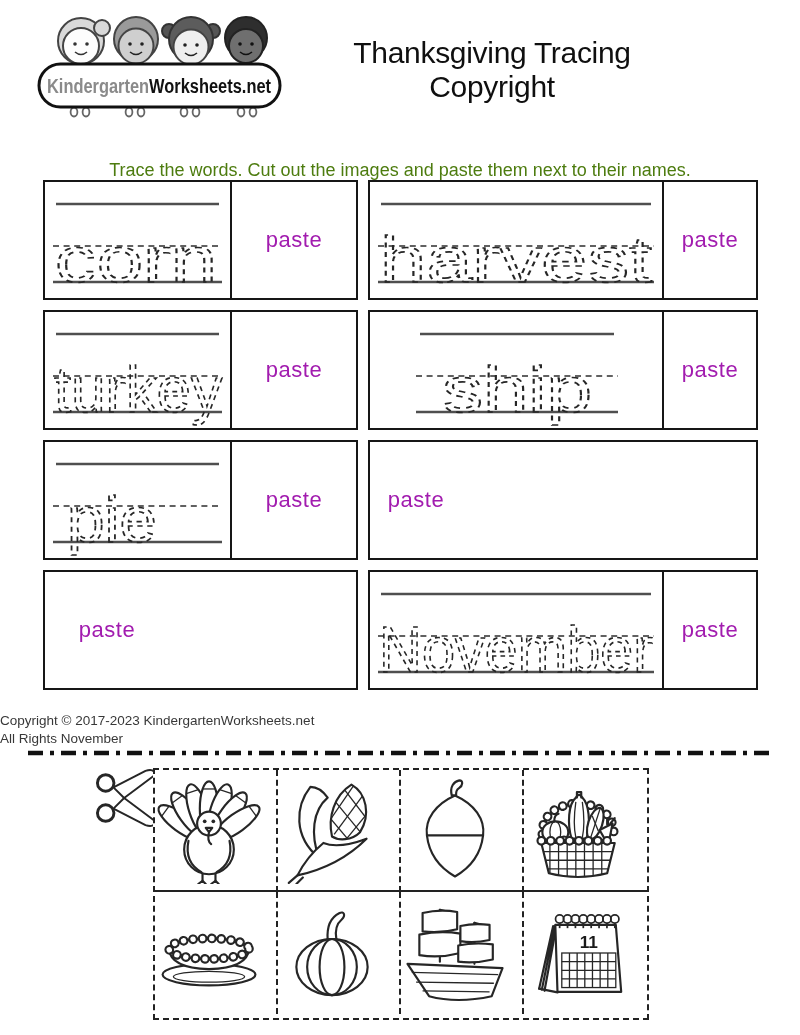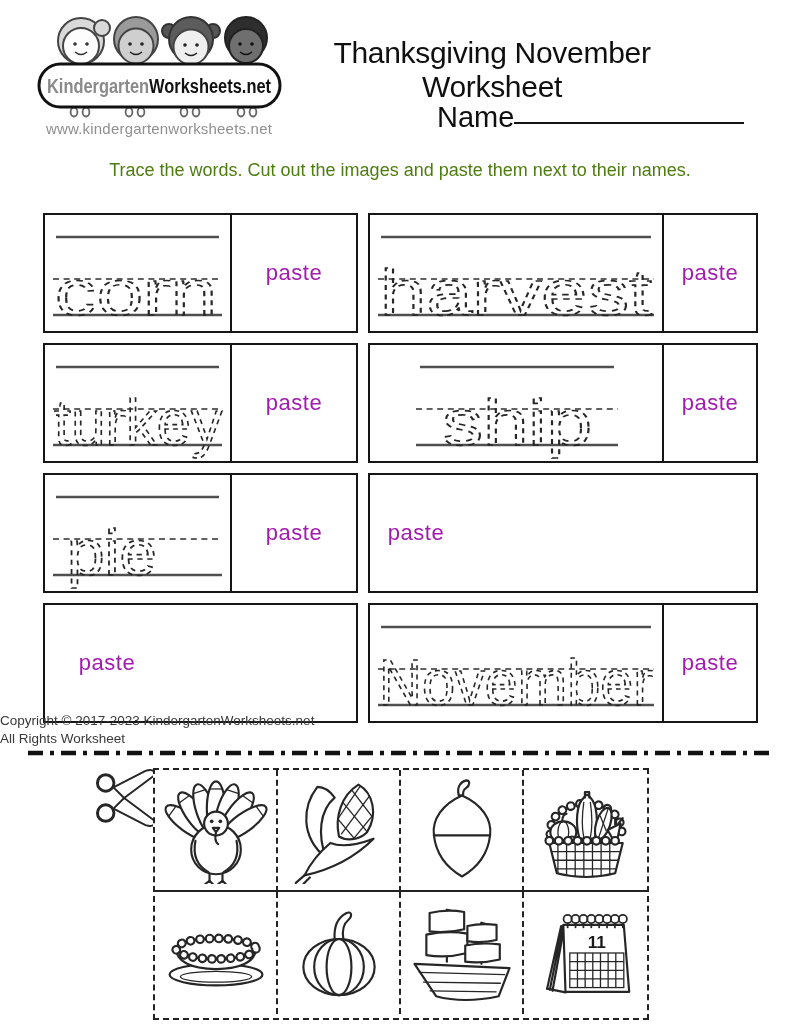--- a/index.html
+++ b/index.html
@@ -13,21 +13,21 @@
   .page-title{position:absolute;left:288px;top:36px;width:408px;text-align:center;
               font-size:30px;font-weight:400;color:#0f0f0f;letter-spacing:-.3px;}
   .name-row{position:absolute;left:437px;top:101px;font-size:29px;color:#0f0f0f;}
   .name-line{display:inline-block;width:230px;border-bottom:2.5px solid #141414;
              transform:translateY(-3px);}
 
   .instruction{position:absolute;left:0;top:160px;width:100%;text-align:center;
                font-size:18px;color:#4d7c0f;}
 
   
-  .trace-grid{position:absolute;left:43px;top:213px;width:715px;
+  .trace-grid{position:absolute;left:43px;top:180px;width:715px;
               display:grid;grid-template-columns:315px 390px;grid-auto-rows:120px;
               column-gap:10px;row-gap:10px;}
   .cell{border:2px solid #161616;display:flex;box-sizing:border-box;background:#fff;}
   .word-area{flex:1;border-right:2px solid #161616;}
   .word-area svg{display:block;width:100%;height:100%;}
   .paste-box{display:flex;align-items:center;justify-content:center;
              font-size:22px;letter-spacing:.5px;color:#a21caf;}
   .cell.left .paste-box{width:124px;}
   .cell.right .paste-box{width:92px;}
   .ln-solid{stroke:#4f4f4f;stroke-width:2.4;}
@@ -37,21 +37,21 @@
 
   
   .copyright{position:absolute;left:0;top:712px;width:100%;text-align:left;
              font-size:13.5px;line-height:1.35;color:#383838;}
   .cutline-svg{position:absolute;left:28px;top:749px;width:744px;height:8px;}
   .scissors-svg{position:absolute;left:95px;top:766px;width:68px;height:64px;}
 
   .image-grid{position:absolute;left:153px;top:768px;width:492px;height:248px;
               display:grid;grid-template-columns:repeat(4,1fr);grid-template-rows:122px 122px;
               border:2px dashed #222;box-sizing:content-box;background:#fff;}
-  .img-cell{display:flex;align-items:center;justify-content:center;box-sizing:border-box;}
+  .img-cell{display:flex;align-items:center;justify-content:flex-start;box-sizing:border-box;}
   .img-cell.vline{border-right:2px dashed #222;}
   .img-cell.r1{border-bottom:2.5px solid #222;}
   .img-cell svg{width:108px;height:108px;display:block;}
 
   
   .s{stroke:#262626;stroke-width:2;fill:none;stroke-linejoin:round;stroke-linecap:round;}
   .f{stroke:#262626;stroke-width:2;fill:#fff;stroke-linejoin:round;stroke-linecap:round;}
   .thin{stroke:#262626;stroke-width:1.2;fill:none;}
   .dotchain{fill:none;stroke:#262626;stroke-width:9;stroke-dasharray:0.1 8.6;stroke-linecap:round;}
   .dotchain2{fill:none;stroke:#fff;stroke-width:5;stroke-dasharray:0.1 8.6;stroke-linecap:round;}
@@ -110,27 +110,23 @@
         <ellipse cx="160" cy="100" rx="3.4" ry="4.5"></ellipse>
       <ellipse cx="205" cy="100" rx="3.4" ry="4.5"></ellipse>
         <ellipse cx="217" cy="100" rx="3.4" ry="4.5"></ellipse>
     </g>
 
     <rect x="3" y="52" width="241" height="43" rx="21.5" fill="#fff" stroke="#111" stroke-width="3"></rect>
     <text x="123" y="81" text-anchor="middle" font-size="20" textLength="224" lengthAdjust="spacingAndGlyphs">
       <tspan class="brand-gray">Kindergarten</tspan><tspan class="brand-black">Worksheets.net</tspan>
     </text>
   </svg>
-  <div class="logo-url">www.kindergartenworksheets.net</div>
-
-  <h1 class="page-title" style="margin:0;">Thanksgiving November Worksheet</h1>
-
-  <div class="name-row">
-    <span>Name</span><span class="name-line"></span>
-  </div>
+
+  <h1 class="page-title" style="margin:0;">Thanksgiving Tracing Copyright</h1>
+
 
   <div class="instruction">Trace the words. Cut out the images and paste them next to their names.</div>
 
   <div class="trace-grid">
 
     <div class="cell left">
       <div class="word-area">
         <svg viewBox="0 0 185 116" preserveAspectRatio="none">
           <line class="ln-solid" x1="11" y1="22" x2="174" y2="22"></line>
           <line class="ln-dash" x1="8" y1="64" x2="177" y2="64"></line>
@@ -221,21 +217,21 @@
         </svg>
       </div>
       <div class="paste-box">
         <span>paste</span>
       </div>
     </div>
   </div>
 
   <div class="copyright">
     <div>Copyright © 2017-2023 KindergartenWorksheets.net</div>
-    <div>All Rights Worksheet</div>
+    <div>All Rights November</div>
   </div>
 
   <svg class="cutline-svg" viewBox="0 0 744 8" preserveAspectRatio="none">
     <line x1="0" y1="4" x2="744" y2="4" stroke="#111" stroke-width="4.6" stroke-dasharray="15 7 4 7"></line>
   </svg>
 
   <svg class="scissors-svg" viewBox="0 0 70 64">
     <path class="f" d="M19,21 L52,4 Q61,1 62,8 L30,32 Z"></path>
     <path class="f" d="M19,43 L52,60 Q61,63 62,56 L30,32 Z"></path>
     <circle cx="11" cy="16.5" r="8.5" fill="none" stroke="#262626" stroke-width="3"></circle>

